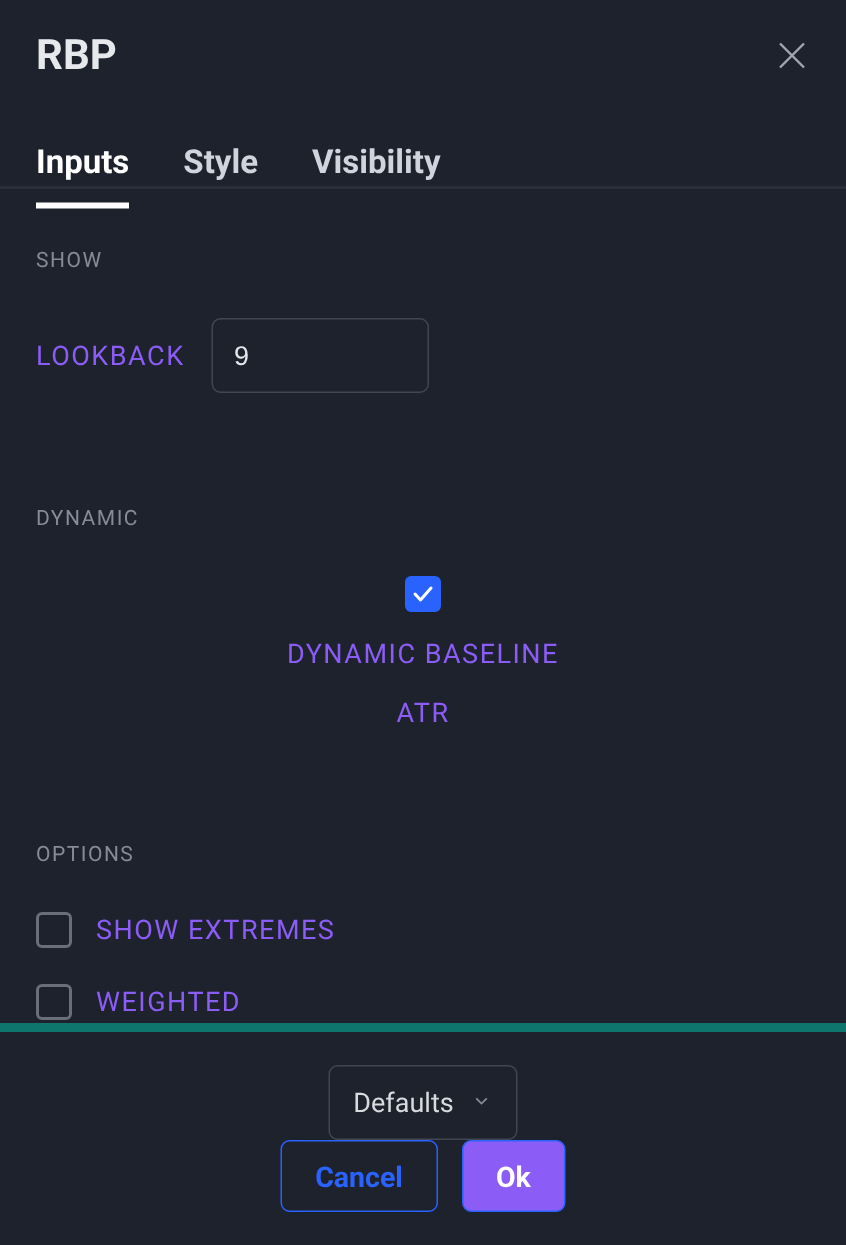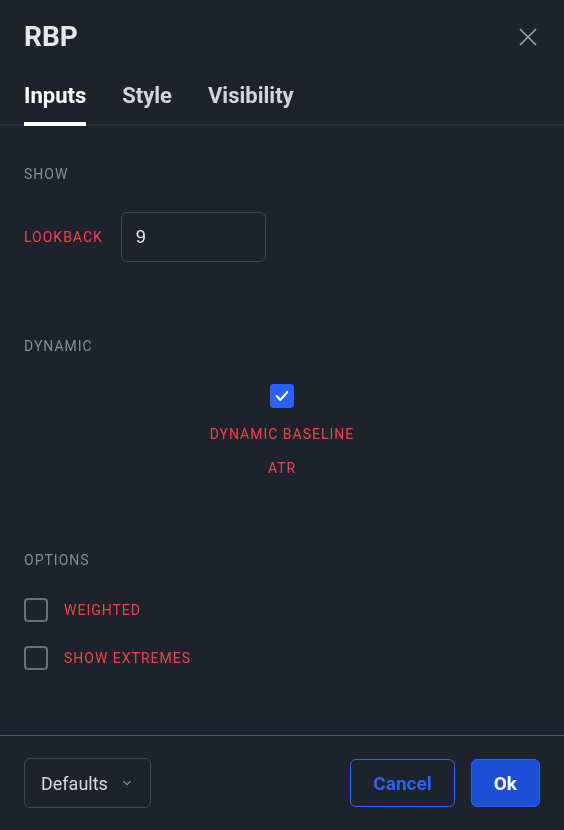--- a/index.html
+++ b/index.html
@@ -40,21 +40,21 @@
     padding: 28px 24px 0 24px;
     border-bottom: 2px solid #2a2e39;
   }
   .tab {
     font-size: 22px;
     font-weight: 700;
     color: #d1d4dc;
     padding-bottom: 14px;
     cursor: pointer;
     position: relative;
-    top: 2px;
+    top: 15px;
     border-bottom: 4px solid transparent;
   }
   .tab.active {
     color: #ffffff;
     border-bottom-color: #ffffff;
   }
   .content {
     flex: 1;
     overflow: auto;
     padding: 40px 24px 20px 24px;
@@ -71,23 +71,23 @@
     gap: 18px;
     margin-bottom: 46px;
   }
   .row-cb {
     display: flex;
     align-items: center;
     gap: 16px;
     margin-bottom: 24px;
   }
   .label {
-    font-size: 14px;
+    font-size: 18px;
     letter-spacing: 1px;
-    color: #ef4444;
+    color: #8b5cf6;
   }
   .num-input {
     width: 145px;
     height: 50px;
     background: transparent;
     border: 1px solid #434651;
     border-radius: 6px;
     color: #e6e8ec;
     font-size: 18px;
     padding: 0 14px;
@@ -108,25 +108,26 @@
   }
   .checkbox.checked {
     background: #2962ff;
     border-color: #2962ff;
   }
   .checkbox.checked svg { display:block; }
   .checkbox:not(.checked) svg { display:none; }
   .spacer { height: 30px; }
 
   .footer {
-    border-top: 1px solid #0f766e;
+    border-top: 6px solid #0f766e;
     padding: 22px 24px;
     display: flex;
     align-items: center;
-    justify-content: space-between;
+    justify-content: flex-end;
+    flex-direction: column;
   }
   .defaults {
     display: flex;
     align-items: center;
     gap: 12px;
     border: 1px solid #434651;
     border-radius: 6px;
     height: 48px;
     padding: 0 16px;
     cursor: pointer;
@@ -149,21 +150,21 @@
     cursor:pointer;
     box-sizing:border-box;
   }
   .btn-cancel {
     border:1px solid #2962ff;
     color:#2962ff;
     background:transparent;
   }
   .btn-ok {
     border:1px solid #2962ff;
-    background:#1d4ed8;
+    background:#8b5cf6;
     color:#ffffff;
   }
 </style>
 </head>
 <body>
 
 <div class="dialog">
 
   <div class="header">
     <div class="title">RBP</div>
@@ -203,28 +204,28 @@
     </div>
 
     <div class="spacer"></div>
 
     <div class="section-heading">OPTIONS</div>
 
     <div class="row-cb">
       <div class="checkbox">
         
       </div>
-      <div class="label">WEIGHTED</div>
+      <div class="label">SHOW EXTREMES</div>
     </div>
 
     <div class="row-cb">
       <div class="checkbox">
         
       </div>
-      <div class="label">SHOW EXTREMES</div>
+      <div class="label">WEIGHTED</div>
     </div>
 
   </div>
 
   <div class="footer">
     <div class="defaults">
       <span>Defaults</span>
       <span class="chev">
         <svg width="14" height="14" viewBox="0 0 24 24" fill="none" stroke="currentColor" stroke-width="2">
           <polyline points="6 9 12 15 18 9"></polyline>

